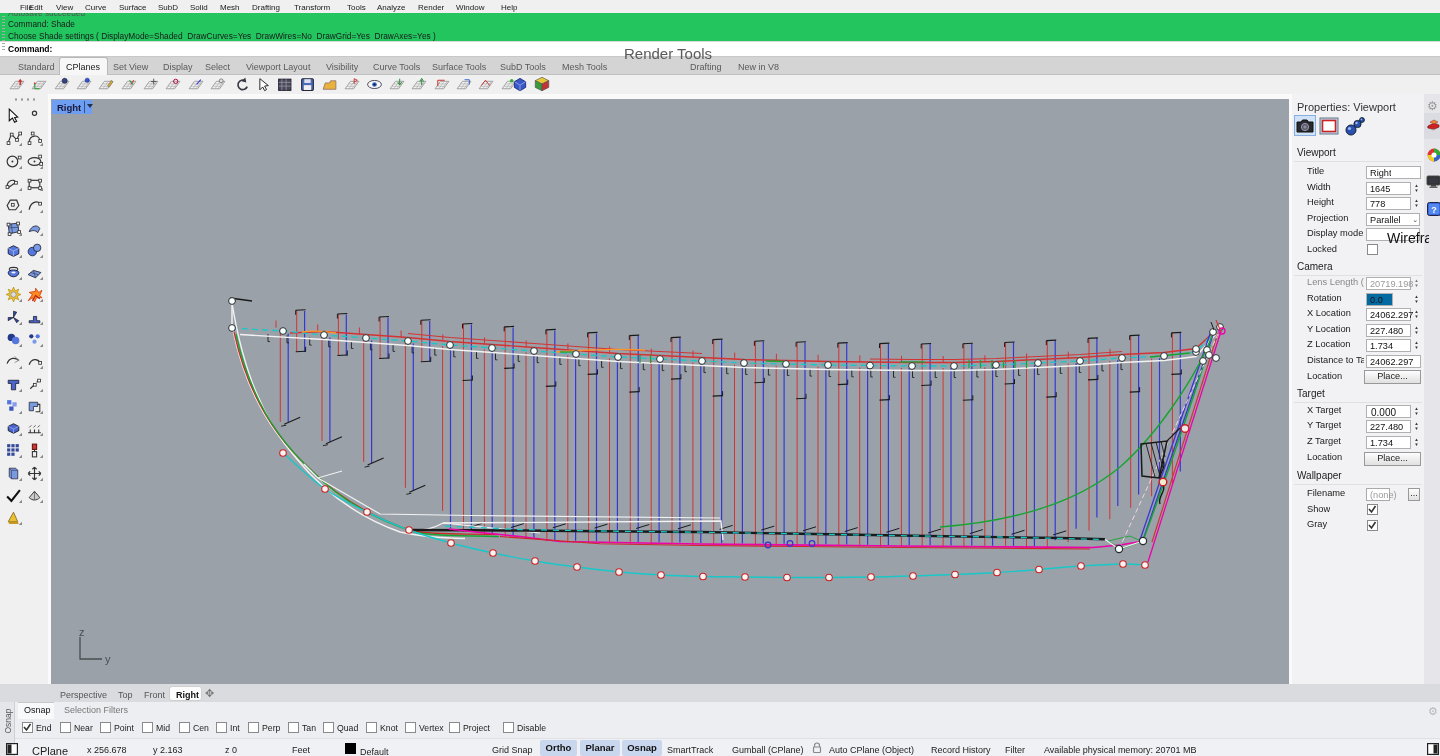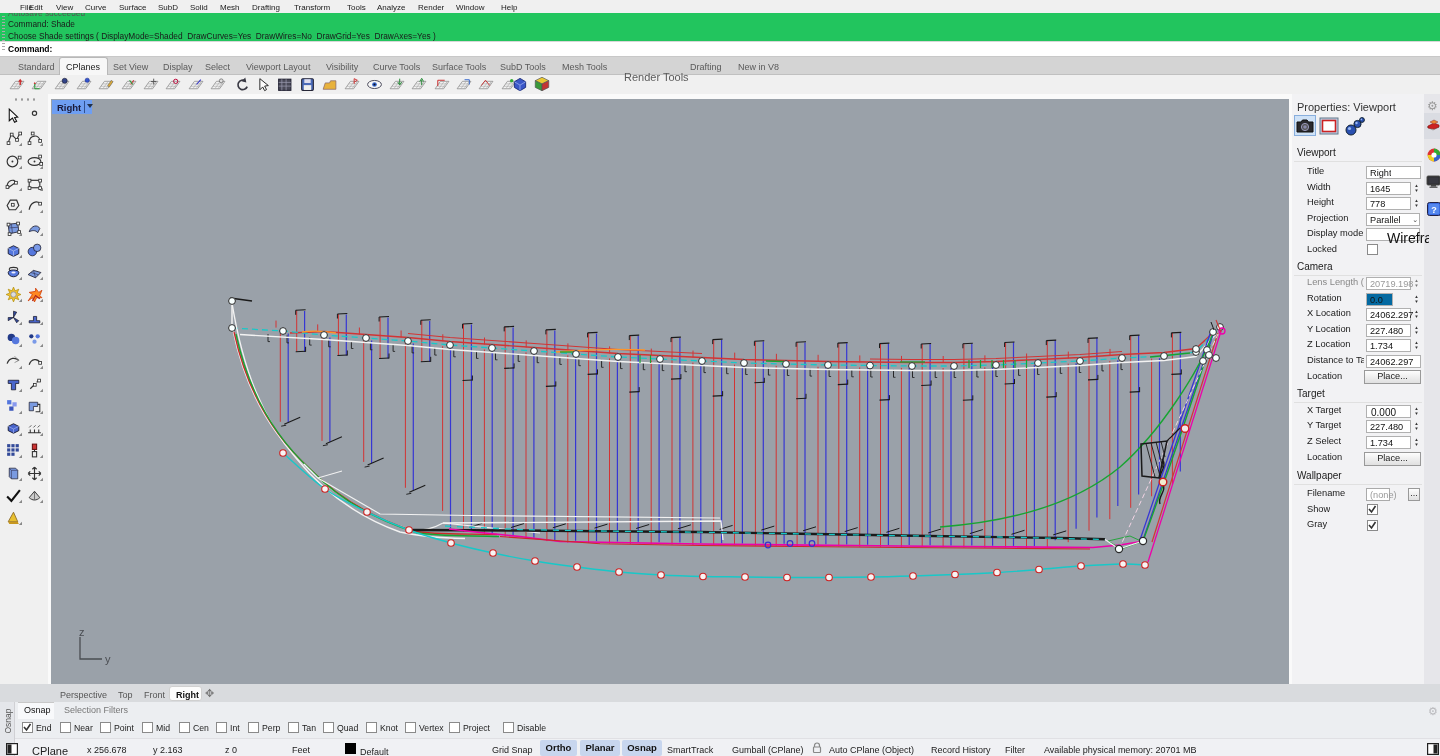--- a/index.html
+++ b/index.html
@@ -51,21 +51,21 @@
 <span style="position:absolute;left:66px;top:61.5px;color:#1a1a1a;font-size:9px">CPlanes</span>
 <span style="position:absolute;left:113px;top:61.5px;color:#5a5a5a;font-size:9px">Set View</span>
 <span style="position:absolute;left:163px;top:61.5px;color:#5a5a5a;font-size:9px">Display</span>
 <span style="position:absolute;left:205px;top:61.5px;color:#5a5a5a;font-size:9px">Select</span>
 <span style="position:absolute;left:246px;top:61.5px;color:#5a5a5a;font-size:9px">Viewport Layout</span>
 <span style="position:absolute;left:326px;top:61.5px;color:#5a5a5a;font-size:9px">Visibility</span>
 <span style="position:absolute;left:373px;top:61.5px;color:#5a5a5a;font-size:9px">Curve Tools</span>
 <span style="position:absolute;left:432px;top:61.5px;color:#5a5a5a;font-size:9px">Surface Tools</span>
 <span style="position:absolute;left:500px;top:61.5px;color:#5a5a5a;font-size:9px">SubD Tools</span>
 <span style="position:absolute;left:562px;top:61.5px;color:#5a5a5a;font-size:9px">Mesh Tools</span>
-<span style="position:absolute;left:624px;top:71px;color:#5a5a5a;font-size:11px">Render Tools</span>
+<span style="position:absolute;left:624px;top:45px;color:#5a5a5a;font-size:15px">Render Tools</span>
 <span style="position:absolute;left:690px;top:61.5px;color:#5a5a5a;font-size:9px">Drafting</span>
 <span style="position:absolute;left:738px;top:61.5px;color:#5a5a5a;font-size:9px">New in V8</span>
 <svg width="17" height="17" viewBox="0 0 16 16" style="position:absolute;left:8px;top:76px">
     <path d="M2,12 L7,5 L15,5 L10,12 Z" fill="#f2f2f2" stroke="#888" stroke-width="0.7"></path>
     <path d="M3.6,9.7 L11.6,9.7 M5.3,7.4 L13.3,7.4 M5.5,12 L10.5,5 M8.5,12 L13.5,5" stroke="#aaa" stroke-width="0.6"></path>
     <path d="M11.5,2.5 L13.5,5.5 L12.2,5.5 L12.2,8.5 L10.8,8.5 L10.8,5.5 L9.5,5.5 Z" fill="#cc3030"></path>
   </svg>
 <svg width="17" height="17" viewBox="0 0 16 16" style="position:absolute;left:30.35px;top:76px">
     <path d="M2,12 L7,5 L15,5 L10,12 Z" fill="#f2f2f2" stroke="#888" stroke-width="0.7"></path>
     <path d="M3.6,9.7 L11.6,9.7 M5.3,7.4 L13.3,7.4 M5.5,12 L10.5,5 M8.5,12 L13.5,5" stroke="#aaa" stroke-width="0.6"></path>
@@ -904,21 +904,21 @@
 <div style="position:absolute;left:1307px;top:404.5px;color:#1a1a1a;font-size:9.3px;max-width:57px;white-space:nowrap;overflow:hidden">X Target</div>
 <div style="position:absolute;left:1366px;top:404.5px;width:45px;height:13px;background:#fff;border:1px solid #b0b0b0;box-sizing:border-box">
     <div style="position:absolute;left:4px;top:1px;color:#111;font-size:10px;white-space:nowrap;overflow:hidden;max-width:48px">0.000</div>
   </div>
 <div style="position:absolute;left:1413px;top:405.5px;width:7px;height:11px;font-size:4.5px;line-height:5px;text-align:center;color:#333">▲<br>▼</div>
 <div style="position:absolute;left:1307px;top:420px;color:#1a1a1a;font-size:9.3px;max-width:57px;white-space:nowrap;overflow:hidden">Y Target</div>
 <div style="position:absolute;left:1366px;top:420px;width:45px;height:13px;background:#fff;border:1px solid #b0b0b0;box-sizing:border-box">
     <div style="position:absolute;left:3px;top:1px;color:#111;font-size:9.2px;white-space:nowrap;overflow:hidden;max-width:48px">227.480</div>
   </div>
 <div style="position:absolute;left:1413px;top:421px;width:7px;height:11px;font-size:4.5px;line-height:5px;text-align:center;color:#333">▲<br>▼</div>
-<div style="position:absolute;left:1307px;top:435.5px;color:#1a1a1a;font-size:9.3px;max-width:57px;white-space:nowrap;overflow:hidden">Z Select</div>
+<div style="position:absolute;left:1307px;top:435.5px;color:#1a1a1a;font-size:9.3px;max-width:57px;white-space:nowrap;overflow:hidden">Z Target</div>
 <div style="position:absolute;left:1366px;top:435.5px;width:45px;height:13px;background:#fff;border:1px solid #b0b0b0;box-sizing:border-box">
     <div style="position:absolute;left:3px;top:1px;color:#111;font-size:9.2px;white-space:nowrap;overflow:hidden;max-width:48px">1.734</div>
   </div>
 <div style="position:absolute;left:1413px;top:436.5px;width:7px;height:11px;font-size:4.5px;line-height:5px;text-align:center;color:#333">▲<br>▼</div>
 <div style="position:absolute;left:1307px;top:452px;color:#1a1a1a;font-size:9.3px;max-width:57px;white-space:nowrap;overflow:hidden">Location</div>
 <div style="position:absolute;left:1364px;top:451.5px;width:57px;height:14px;background:linear-gradient(#fdfdfd,#e0e0e0);border:1px solid #999;box-sizing:border-box;text-align:center;color:#222;font-size:9.2px">Place...</div>
 <div style="position:absolute;left:1297px;top:470px;color:#1a1a1a;font-size:10px">Wallpaper</div>
 <div style="position:absolute;left:1294px;top:484px;width:128px;height:1px;background:#e0e0e0"></div>
 <div style="position:absolute;left:1307px;top:488px;color:#1a1a1a;font-size:9.3px;max-width:57px;white-space:nowrap;overflow:hidden">Filename</div>
 <div style="position:absolute;left:1366px;top:488px;width:24px;height:13px;background:#fff;border:1px solid #aaa;box-sizing:border-box">

